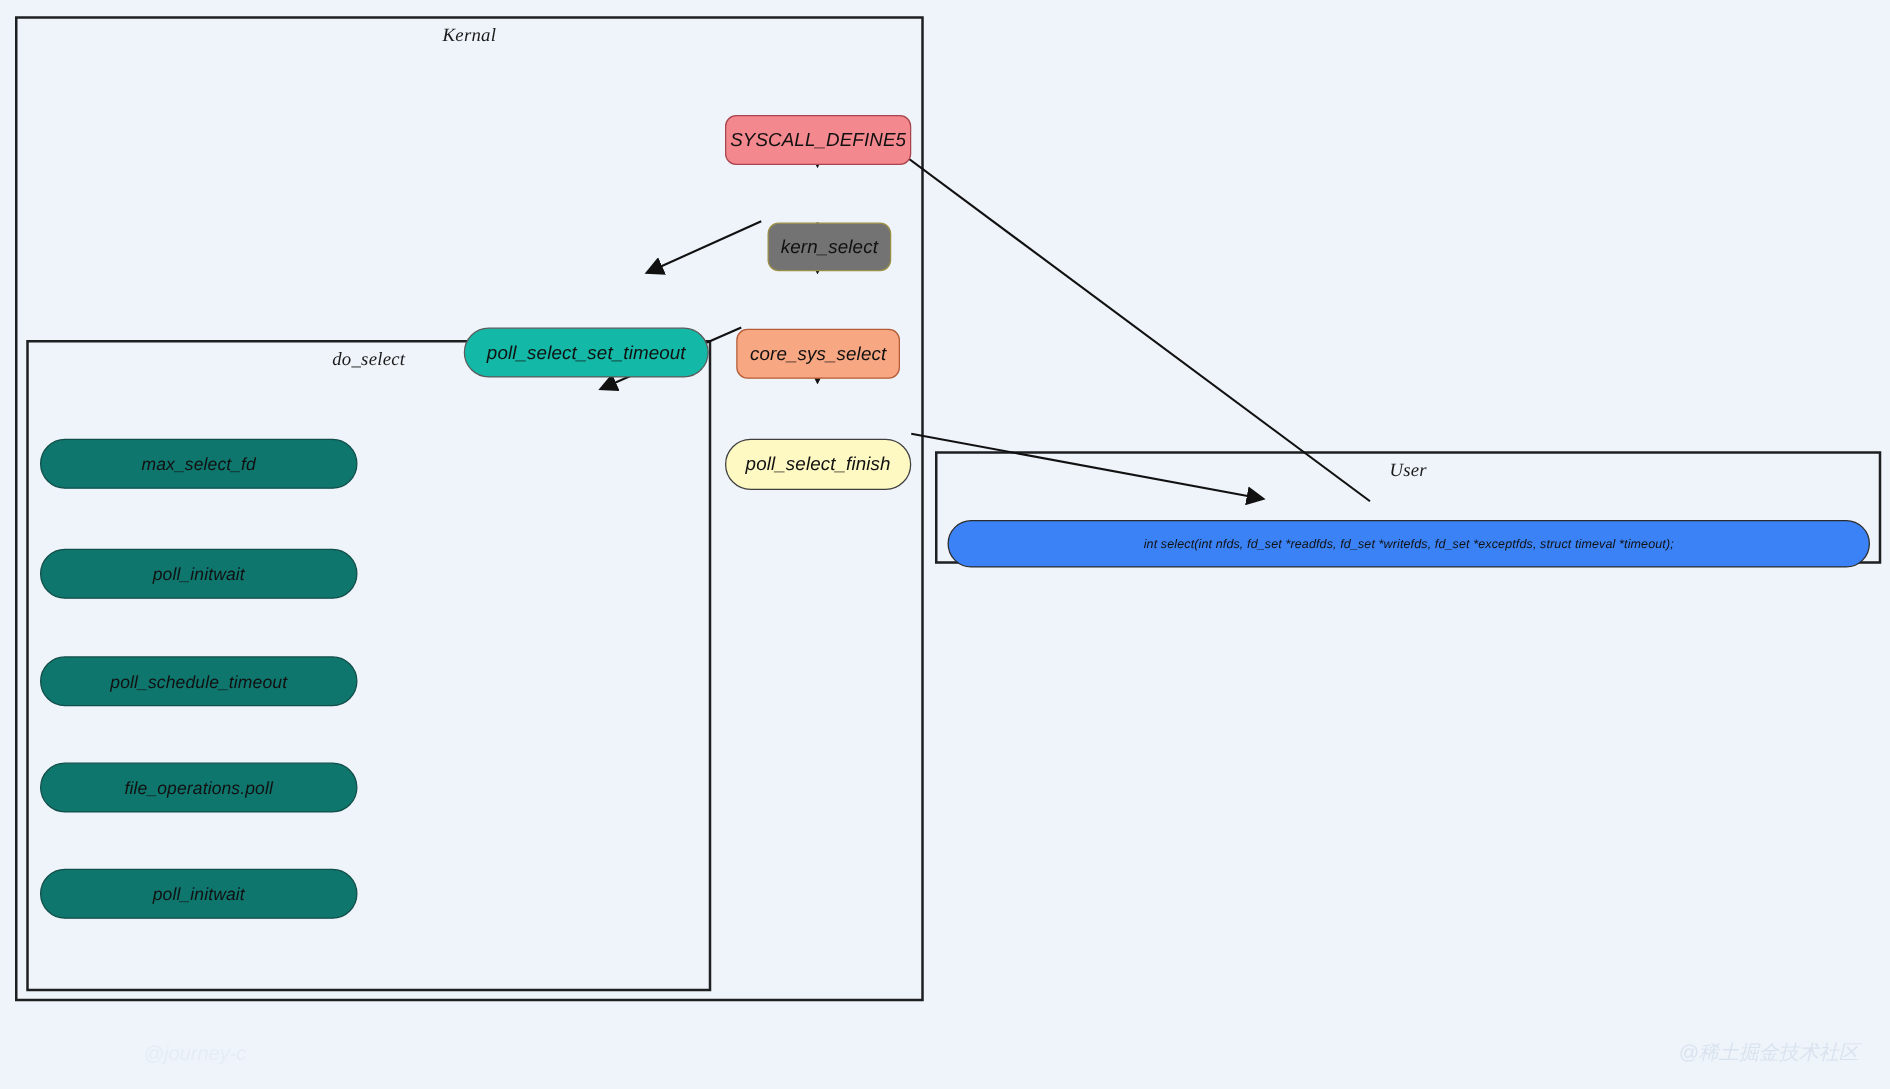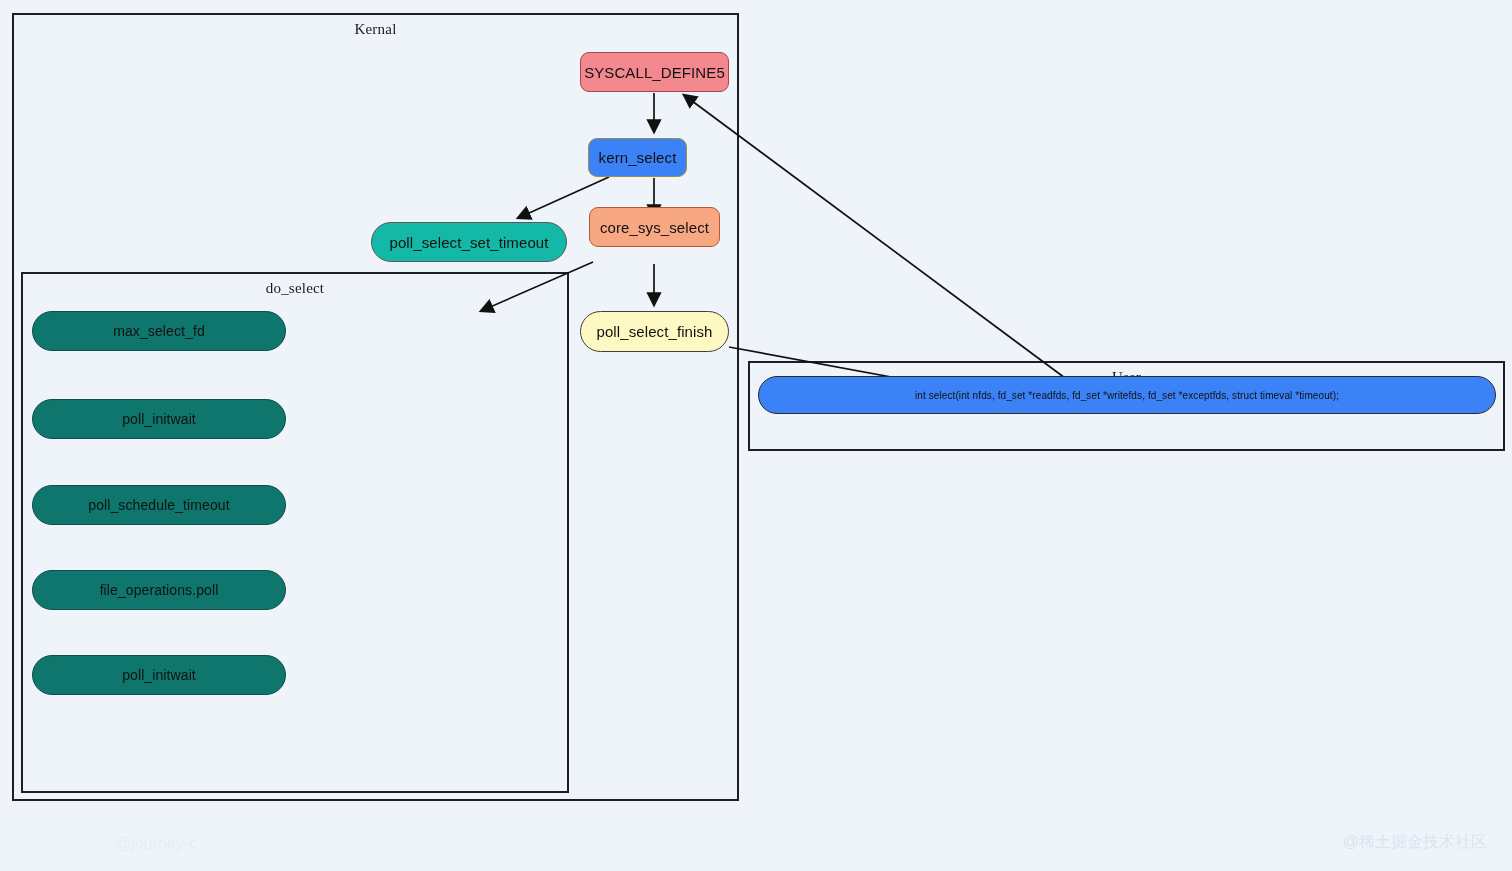--- a/index.html
+++ b/index.html
@@ -7,20 +7,21 @@
     padding: 0;
     background: #eef4fb;
   }
   #canvas {
     position: relative;
     width: 1512px;
     height: 871px;
     background: #eff4fa;
     overflow: hidden;
     font-family: "Liberation Sans", sans-serif;
+    font-style: italic;
   }
 
   
   .frame {
     position: absolute;
     box-sizing: border-box;
     border: 2px solid #1d1f21;
     background: transparent;
   }
   .frame-label {
@@ -46,30 +47,31 @@
     display: flex;
     align-items: center;
     justify-content: center;
     border: 1.6px solid #2b2b2b;
     border-radius: 9px;
     font-size: 15px;
     color: #111;
     white-space: nowrap;
     text-align: center;
     letter-spacing: .1px;
+    margin-top: 40px;
   }
   .node.round { border-radius: 22px; }
 
   .n-syscall  { left: 580px; top: 52px;  width: 149px; height: 40px;
                 background:#f4888f; border-color:#a9434c; }
-  .n-kern     { left: 588px; top: 138px; width: 99px;  height: 39px;
-                background:#3b82f6; border-color:#9a8f45; }
+  .n-kern     { left: 614px; top: 138px; width: 99px;  height: 39px;
+                background:#737373; border-color:#9a8f45; }
   .n-psst     { left: 371px; top: 222px; width: 196px; height: 40px;
                 background:#14b8a6; border-color:#5a5a5a; }
-  .n-core     { left: 589px; top: 207px; width: 131px; height: 40px;
+  .n-core     { left: 589px; top: 223px; width: 131px; height: 40px;
                 background:#f8a783; border-color:#b55b36; }
   .n-finish   { left: 580px; top: 311px; width: 149px; height: 41px;
                 background:#fef9c3; border-color:#3f3f3f; }
 
   .n-teal {
     left: 32px; width: 254px; height: 40px;
     background: #0f766e; border-color:#0f4e49; border-radius: 20px;
     font-size: 14px;
   }
   .t1 { top: 311px; }

